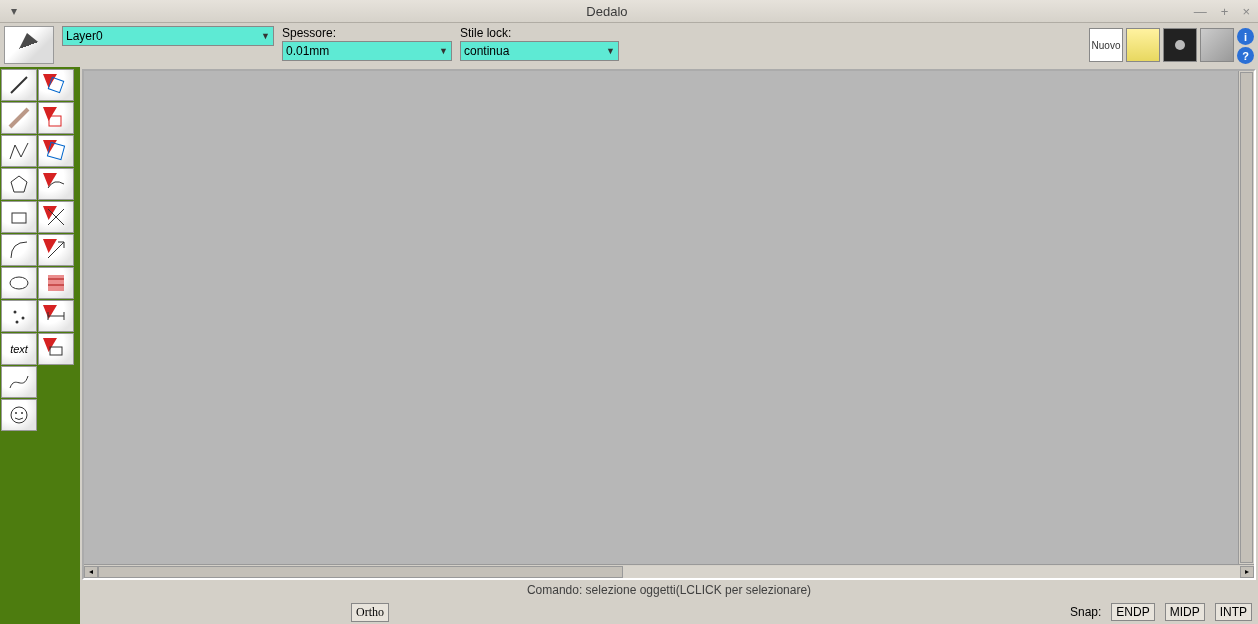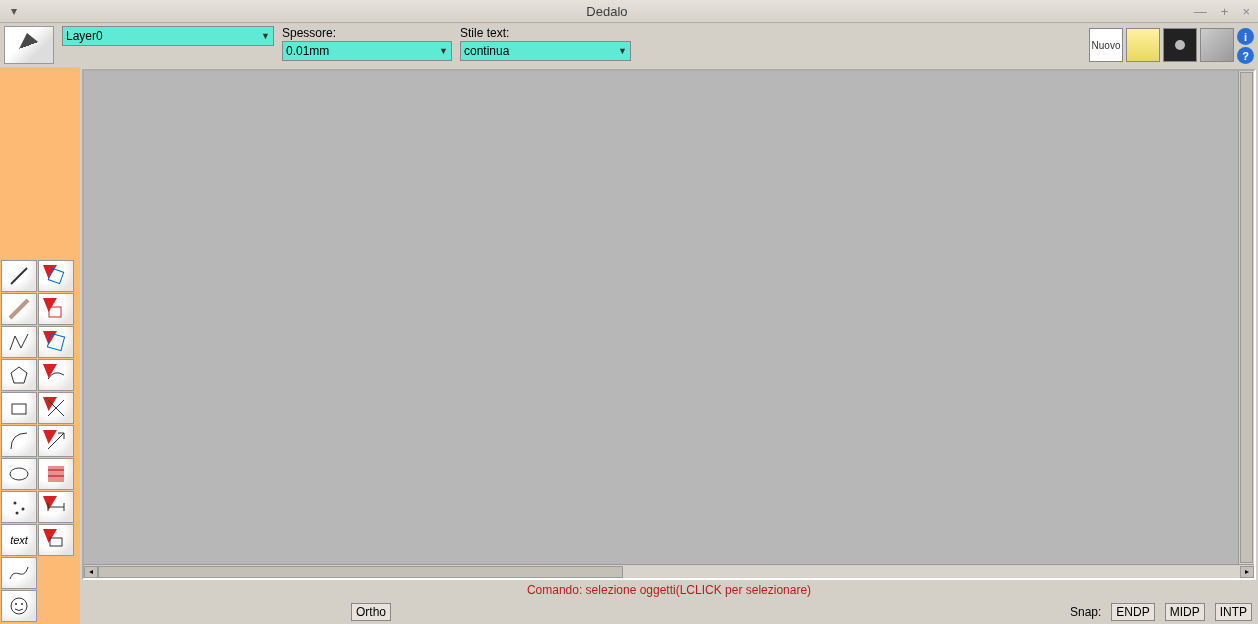--- a/index.html
+++ b/index.html
@@ -29,41 +29,41 @@
 .right-icons { display: flex; gap: 3px; margin-left: auto; align-items: flex-start; padding-top: 2px; }
 .right-icons .col { display:flex; flex-direction: column; gap:2px; }
 .tb-btn { width: 34px; height: 34px; border: 1px solid #888; background: #fff; display: flex; align-items: center; justify-content: center; font-size: 9px; position:relative; cursor:pointer; }
 .tb-btn.nuovo { font-size: 10px; color:#333; }
 .tb-btn.folder { background: linear-gradient(#fff2a0,#e8d860); }
 .tb-btn.save { background: #222; color:#eee; } .tb-btn.save::before{content:"";width:10px;height:10px;border-radius:50%;background:#bbb;}
 .tb-btn.export { background: linear-gradient(135deg,#ccc,#999); }
 .info-btn { width: 17px; height: 17px; border-radius: 50%; background:#2a6fd6; color:#fff; font-weight:bold; font-size:11px; display:flex; align-items:center; justify-content:center; cursor:pointer; }
 
 .main-row { flex:1; display:flex; min-height:0; }
-.toolbox { width: 80px; padding: 2px 1px; display:flex; flex-direction:column; gap:1px; background:#fdba74;justify-content:flex-end; }
+.toolbox { width: 80px; padding: 2px 1px; display:flex; flex-direction:column; gap:1px; background:#4d7c0f; }
 .tool-row { display:flex; gap:1px; }
 .tool { width: 36px; height: 32px; border: 1px solid #999; background:#fafafa; cursor:pointer; position:relative; display:flex; align-items:center; justify-content:center; overflow:hidden; }
 .shade { position:absolute; inset:0; background: radial-gradient(circle at 30% 25%, #fff 0 45%, #e5e5e5 80%); }
 .red-accent::after{content:"";position:absolute;left:4px;top:4px;width:14px;height:14px;background:#d62222;clip-path:polygon(0 0,100% 0,40% 100%);} 
 .tool svg { position:relative; z-index:1; }
 .tool .txt { position:relative;z-index:1; font-style:italic; font-size:11px; }
 
 .canvas-wrap { flex:1; display:flex; flex-direction:column; border: 2px inset #fff; background:#b7b7b7; margin: 2px 2px 0 2px; }
 .canvas-area { flex:1; background:#b7b7b7; position:relative; }
 .vscroll { width:16px; background:#d4d0c8; border-left:1px solid #999; display:flex; flex-direction:column; }
 .vscroll .thumb { flex:1; background:#c4c0b8; border:1px solid #999; margin:1px; }
 .canvas-row { flex:1; display:flex; min-height:0; }
 .hscroll { height:14px; background:#d4d0c8; border-top:1px solid #999; display:flex; align-items:center; }
 .hscroll .arrow { width:14px;height:12px;border:1px solid #999;background:#c4c0b8;display:flex;align-items:center;justify-content:center;font-size:8px;cursor:pointer;}
 .hscroll .track { flex:1; height:12px; background:#d8d4cc; position:relative; }
 .hscroll .thumb { position:absolute; left:0; width:46%; height:100%; background:#c4c0b8; border:1px solid #999; }
 
-.status1 { height:20px; display:flex; align-items:center; justify-content:center; color:#b91c1c; font-size:12px; padding: 2px 0;}
+.status1 { height:20px; display:flex; align-items:center; justify-content:center; color:#404040; font-size:12px; padding: 2px 0;}
 .status2 { height:24px; display:flex; align-items:center; padding: 0 6px; }
-.status2 .ortho { margin-left: 265px; border:1px solid #888; padding:1px 4px; background:#e8e4dc; cursor:pointer; }
+.status2 .ortho { margin-left: 265px; border:1px solid #888; padding:1px 4px; background:#e8e4dc; cursor:pointer;font-family:Liberation Serif, serif; }
 .status2 .snap-group { margin-left:auto; display:flex; align-items:center; gap:10px; }
 .status2 .snap-btn { border:1px solid #888; padding:1px 4px; background:#e8e4dc; cursor:pointer; }
 </style>
 </head>
 <body>
 
 <div class="titlebar">
   <div class="menu-btn">▾</div>
   <div class="title">Dedalo</div>
   <div class="win-controls">
@@ -86,22 +86,22 @@
 
   <div class="spessore-group">
     <span>Spessore:</span>
     <div class="select" style="width:170px">
       <span>0.01mm</span>
       <span class="arrow">▼</span>
     </div>
   </div>
 
   <div class="linea-group">
-    <span>Stile text:</span>
-    <div class="select" style="width:171px">
+    <span>Stile lock:</span>
+    <div class="select" style="width:159px">
       <span>continua</span>
       <span class="arrow">▼</span>
     </div>
   </div>
 
   <div class="right-icons">
     <div class="tb-btn nuovo">Nuovo</div>
     <div class="tb-btn folder"></div>
     <div class="tb-btn save"></div>
     <div class="tb-btn export"></div>

